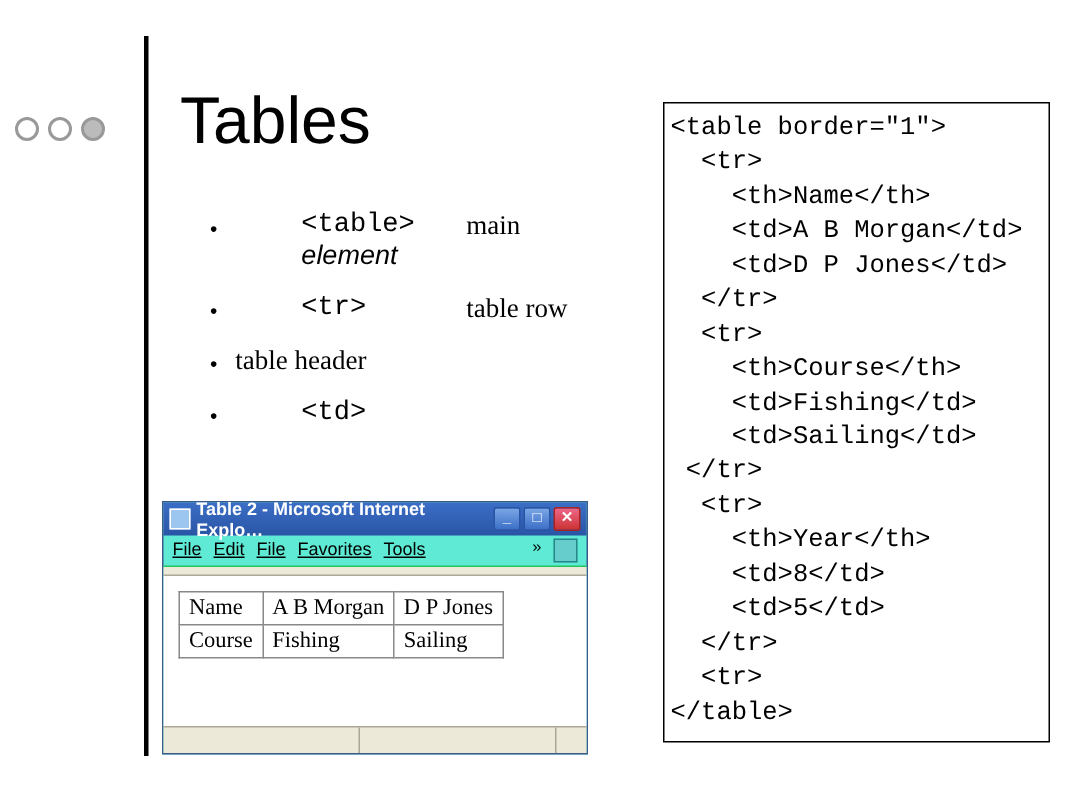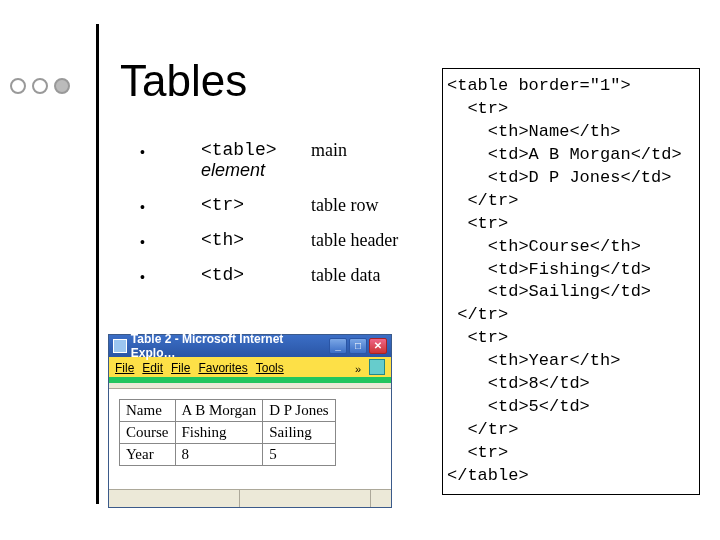--- a/index.html
+++ b/index.html
@@ -83,21 +83,21 @@
     white-space: pre;
     background: #fff;
   }
 
   .browser {
     position: absolute;
     left: 108px;
     top: 334px;
     width: 284px;
     border: 1px solid #3b5a8a;
-    background: #fde047;
+    background: #5eead4;
     font-size: 12px;
   }
   .titlebar {
     height: 22px;
     background: linear-gradient(#3b6ec6, #2a55a5);
     color: #fff;
     display: flex;
     align-items: center;
     padding: 0 4px;
     font-weight: bold;
@@ -114,23 +114,23 @@
     color:#fff;
     font-size: 10px;
     line-height: 14px;
     text-align: center;
   }
   .winbtn.close { background: linear-gradient(#e68,#c33); border-color:#a22; }
   .menubar {
     display: flex;
     gap: 8px;
     padding: 2px 6px;
-    border-bottom: 6px solid #22c55e;
+    border-bottom: 1px solid #22c55e;
     font-size: 12px;
-    align-items: flex-end;
+    align-items: flex-start;
   }
   .menubar .mitem { }
   .menubar .u { text-decoration: underline; }
   .menubar .chev { margin-left: auto; font-size: 11px; }
   .menubar .logo { width:16px; height:16px; background:#6cc; border:1px solid #288; }
   .toolbar { height: 6px; background:#ece9d8; border-bottom:1px solid #aca899; }
   .content {
     background: #fff;
     padding: 10px;
     min-height: 100px;
@@ -182,27 +182,25 @@
       </span>
       <span class="bcol2">main</span>
     </div>
     <div class="brow">
       <span class="bdot">•</span>
       <span class="bcol1">&lt;tr&gt;</span>
       <span class="bcol2">table row</span>
     </div>
     <div class="brow">
       <span class="bdot">•</span>
-      <span class="bcol1">&lt;th&gt;</span>
       <span class="bcol2">table header</span>
     </div>
     <div class="brow">
       <span class="bdot">•</span>
       <span class="bcol1">&lt;td&gt;</span>
-      <span class="bcol2">table data</span>
     </div>
   </div>
 
   <div class="codeblock">&lt;table border="1"&gt;
   &lt;tr&gt;
     &lt;th&gt;Name&lt;/th&gt;
     &lt;td&gt;A B Morgan&lt;/td&gt;
     &lt;td&gt;D P Jones&lt;/td&gt;
   &lt;/tr&gt;
   &lt;tr&gt;
@@ -246,25 +244,20 @@
             <tr>
           <th>Name</th>
           <td>A B Morgan</td>
           <td>D P Jones</td>
         </tr>
         <tr>
           <th>Course</th>
           <td>Fishing</td>
           <td>Sailing</td>
         </tr>
-        <tr>
-          <th>Year</th>
-          <td>8</td>
-          <td>5</td>
-        </tr>
       </tbody>
         </table>
     </div>
     <div class="statusbar">
       <div class="sseg"></div>
       <div class="sseg"></div>
       <div class="sseg"></div>
     </div>
   </div>
 

